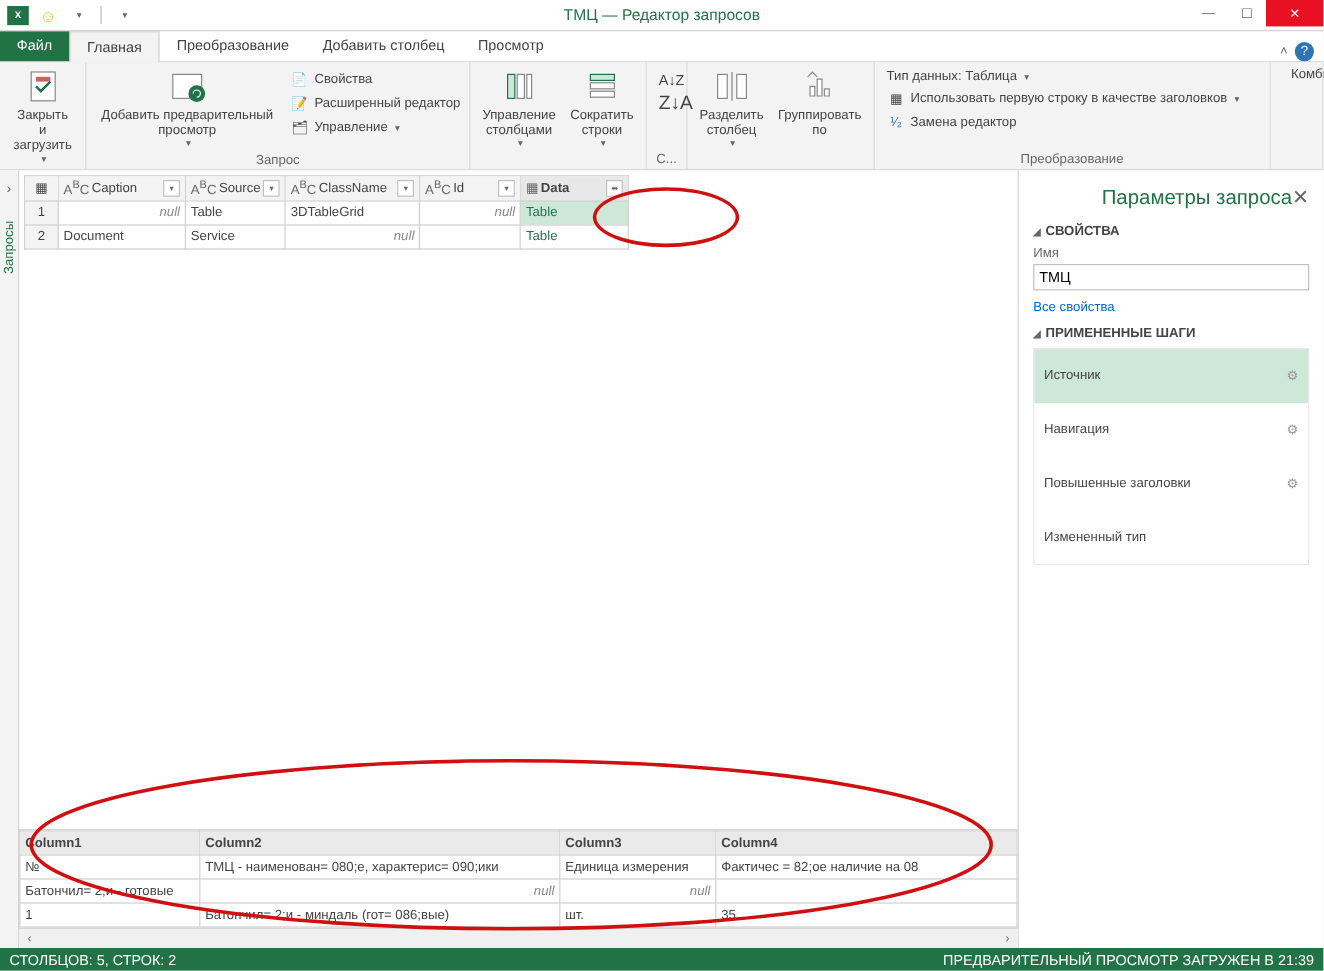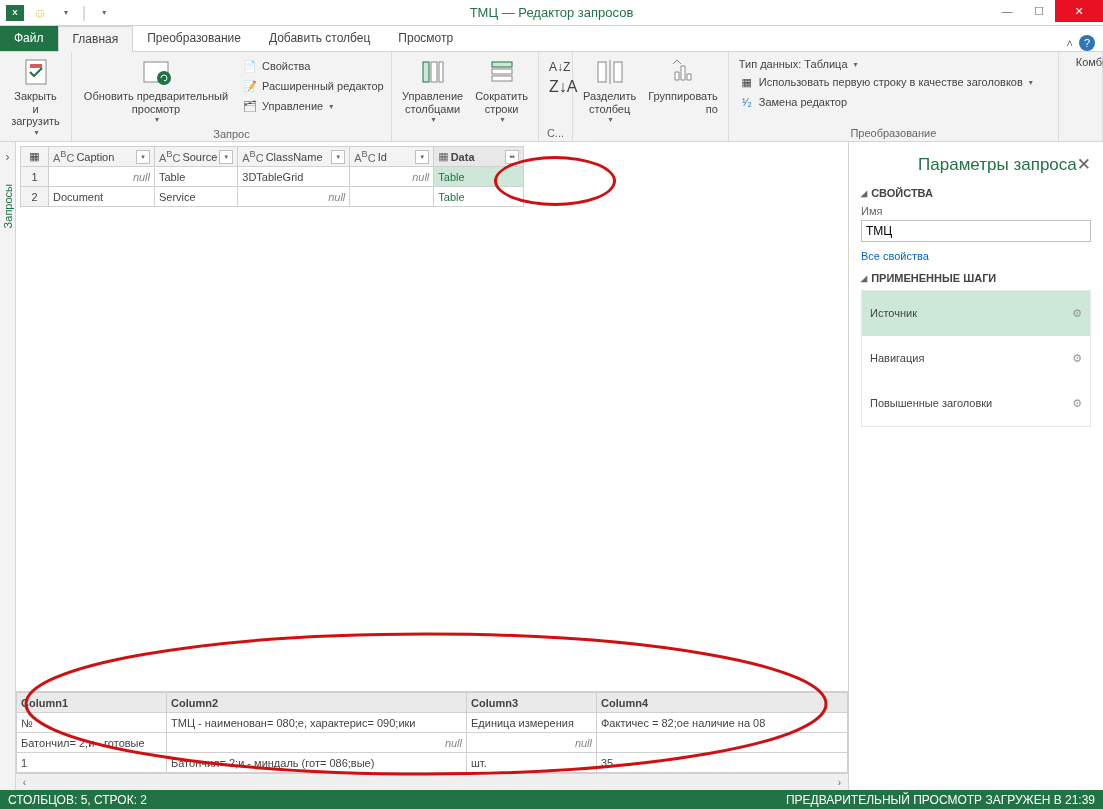--- a/index.html
+++ b/index.html
@@ -132,21 +132,21 @@
   <div class="rgroup" style="width:320px;">
     <div class="rgroup-content">
       <div class="rbig" style="min-width:160px;">
         <span class="ico">
             <svg width="32" height="32">
               <rect x="4" y="6" width="24" height="20" fill="#fff" stroke="#888"></rect>
               <circle cx="24" cy="22" r="7" fill="#217346"></circle>
               <path d="M21 22 a3 3 0 1 1 3 3" stroke="#fff" fill="none"></path>
             </svg>
           </span>
-        <span style="white-space:pre-line;">Обновить предварительный
+        <span style="white-space:pre-line;">Добавить предварительный
 просмотр</span>
           <span class="dd">▾</span>
       </div>
       <div class="rsmall-col">
         <div class="rsmall">
             <span class="sico">📄</span>
             <span>Свойства</span>
           </div>
         <div class="rsmall">
             <span class="sico">📝</span>
@@ -218,21 +218,21 @@
 столбец</span>
           <span class="dd">▾</span>
       </div>
       <div class="rbig">
         <span class="ico">
             <svg width="32" height="32">
               <path d="M8 24 h4 v-8 h-4 z M14 24 h4 v-14 h-4 z M20 24 h4 v-6 h-4 z" fill="#fff" stroke="#888"></path>
               <path d="M6 8 l4-4 4 4" stroke="#888" fill="none"></path>
             </svg>
           </span>
-        <span style="white-space:pre-line;text-align:right;">Группировать
+        <span style="white-space:pre-line;">Группировать
 по</span>
       </div>
     </div>
     <div class="rgroup-label">&nbsp;</div>
   </div>
 
   <div class="rgroup" style="flex:1;">
     <div class="rgroup-content">
       <div class="rsmall-col">
         <div class="rsmall">
@@ -393,20 +393,23 @@
           <span class="gear">⚙</span>
         </div>
       <div class="step">
           <span>Навигация</span>
           <span class="gear">⚙</span>
         </div>
       <div class="step">
           <span>Повышенные заголовки</span>
           <span class="gear">⚙</span>
         </div>
+      <div class="step">
+          <span>Измененный тип</span>
+        </div>
     </div>
   </div>
 </div>
 
 <div class="statusbar">
   <span>СТОЛБЦОВ: 5, СТРОК: 2</span>
   <span class="right">ПРЕДВАРИТЕЛЬНЫЙ ПРОСМОТР ЗАГРУЖЕН В 21:39</span>
 </div>
 
 <div class="anno" style="top:156px; left:494px; width:122px; height:50px;"></div>

